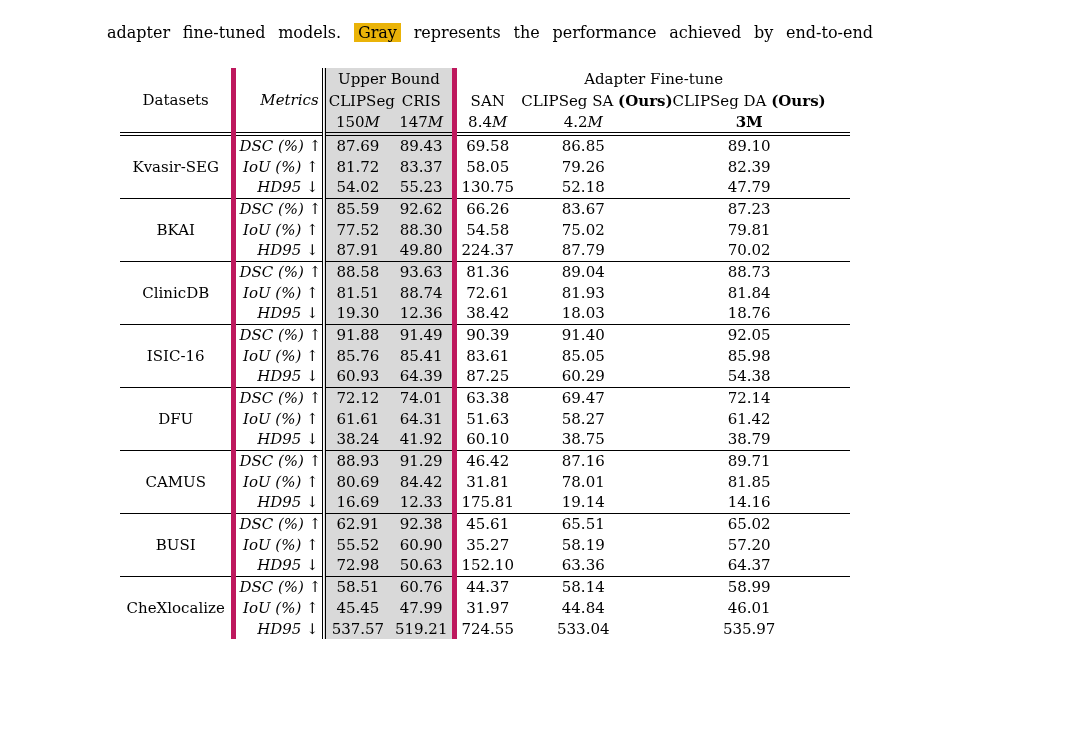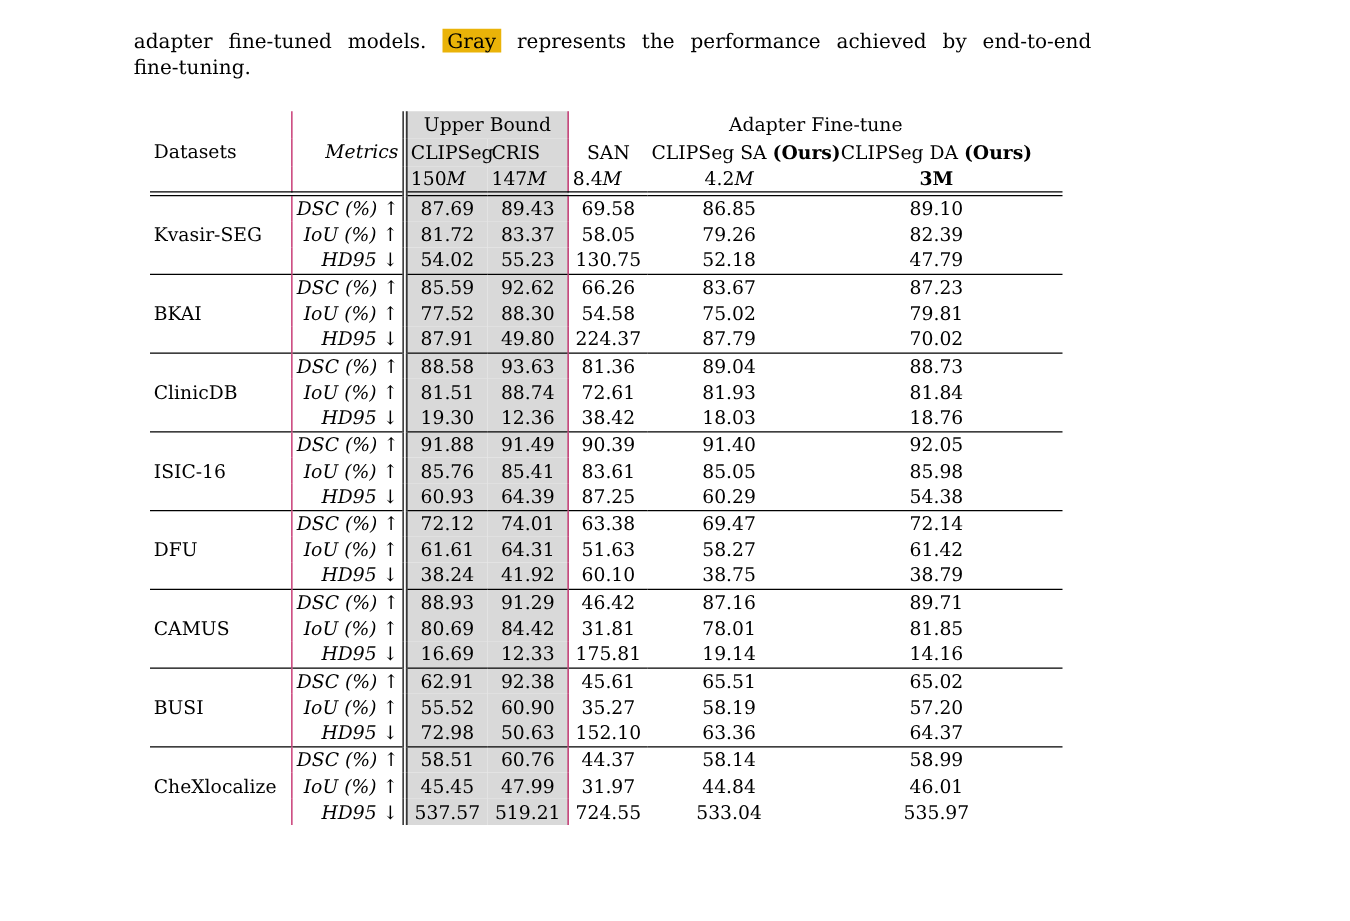--- a/index.html
+++ b/index.html
@@ -38,33 +38,32 @@
     font-weight:normal;
     padding:0 3px;
     white-space:nowrap;
     overflow:visible;
   }
   #tbl thead tr { height:22px; }
   #tbl tbody tr { height:21px; }
   thead { border-bottom:4px double #000; }
   tbody.group { border-bottom:1px solid #000; }
   tbody.group:last-of-type { border-bottom:none; }
-  .bR1 { border-right:1px solid #be185d; }
+  .bR1 { border-right:5px solid #be185d; }
   .bR2 { border-right:4px double #000;font-style:italic; }
   .gray { background:#d9d9d9; }
-  .al { text-align:left; }
+  .al { text-align:center; }
   .ar { text-align:right; }
   .ac { text-align:center; }
 </style>
 </head>
 <body>
 
 <div id="caption">
     <div class="cap-line cap-just"><span>adapter fine-tuned models. </span><span class="hl">Gray</span><span> represents the performance achieved by end-to-end</span></div>
-    <div class="cap-line"><span>fine-tuning.</span></div>
   </div>
 
 <table id="tbl">
   <colgroup>
     <col style="width:113px">
     <col style="width:89px">
     <col style="width:66px">
     <col style="width:64px">
     <col style="width:63px">
     <col style="width:129px">

